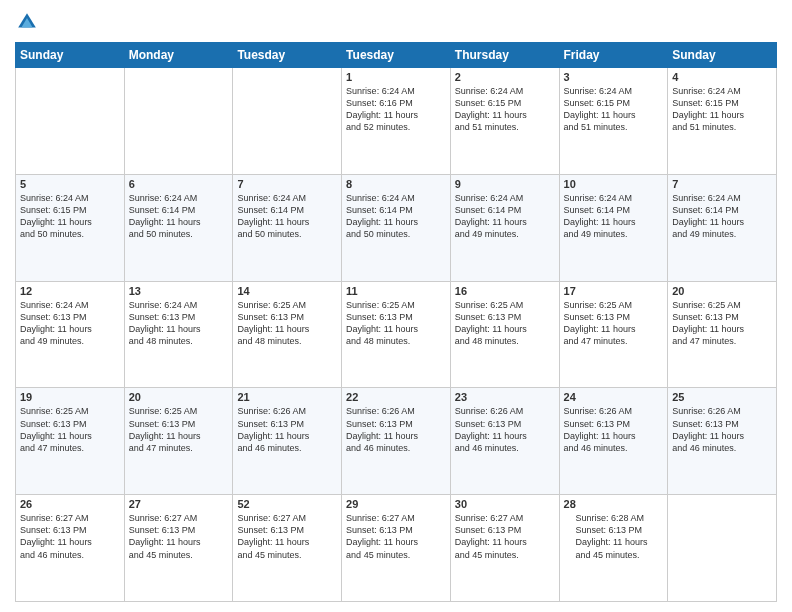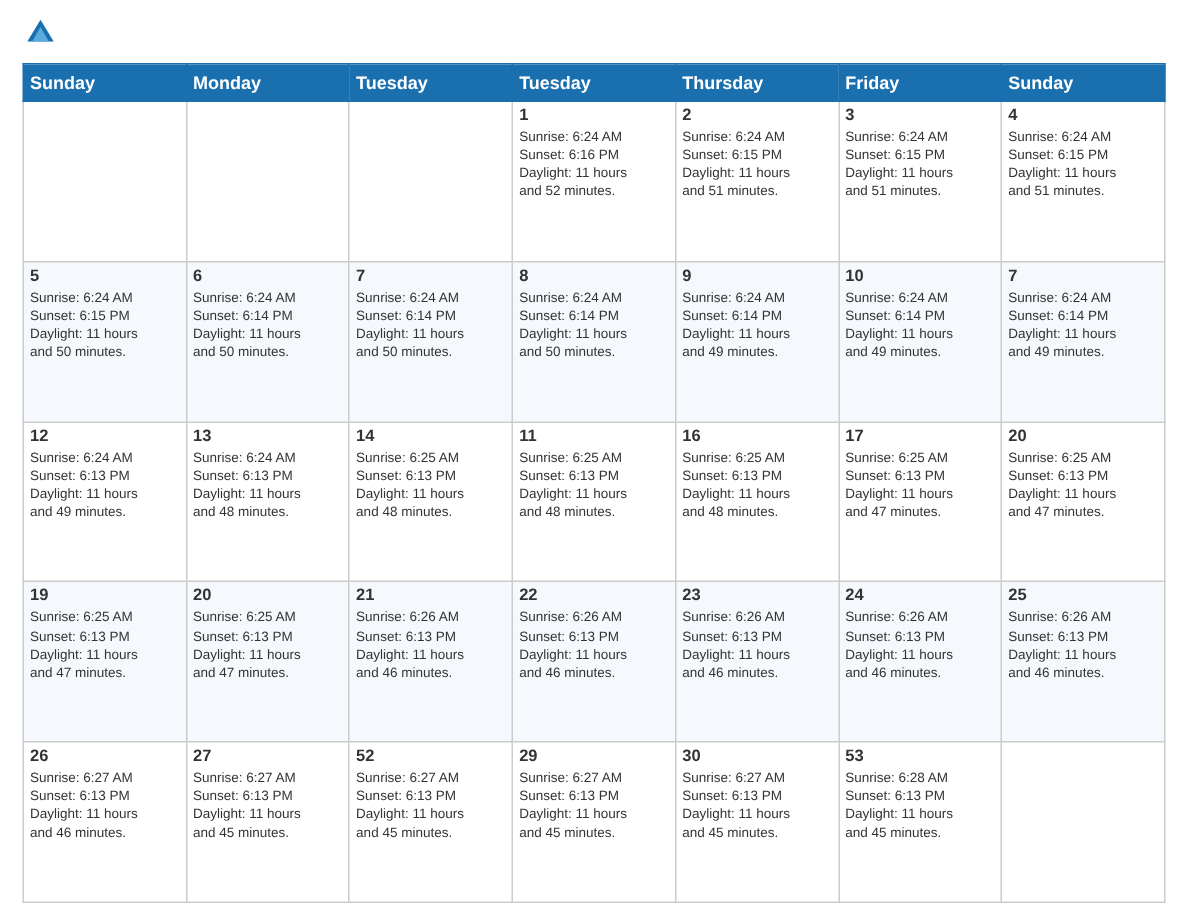--- a/index.html
+++ b/index.html
@@ -352,22 +352,22 @@
 and 45 minutes.</div>
           </td>
           <td>
             <span class="day-num">30</span>
             <div class="day-info" style="white-space: pre-line;">Sunrise: 6:27 AM
 Sunset: 6:13 PM
 Daylight: 11 hours
 and 45 minutes.</div>
           </td>
           <td>
-            <span class="day-num">53</span>
-            <div class="day-info" style="white-space: pre-line;">Sunrise: 6:28 AM
+            <span class="day-num">28</span>
+            <div class="day-info" style="white-space: pre-line; margin-left: 12px;">Sunrise: 6:28 AM
 Sunset: 6:13 PM
 Daylight: 11 hours
 and 45 minutes.</div>
           </td>
           <td class="empty-cell"></td>
         </tr>
       </tbody>
   </table>
 </div>
 

